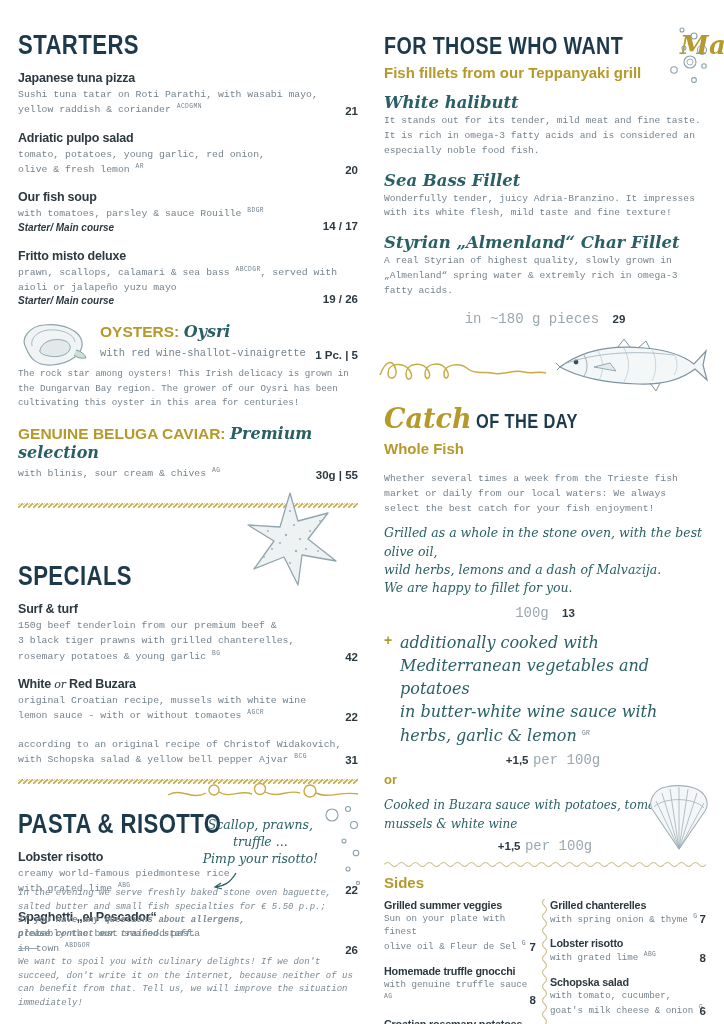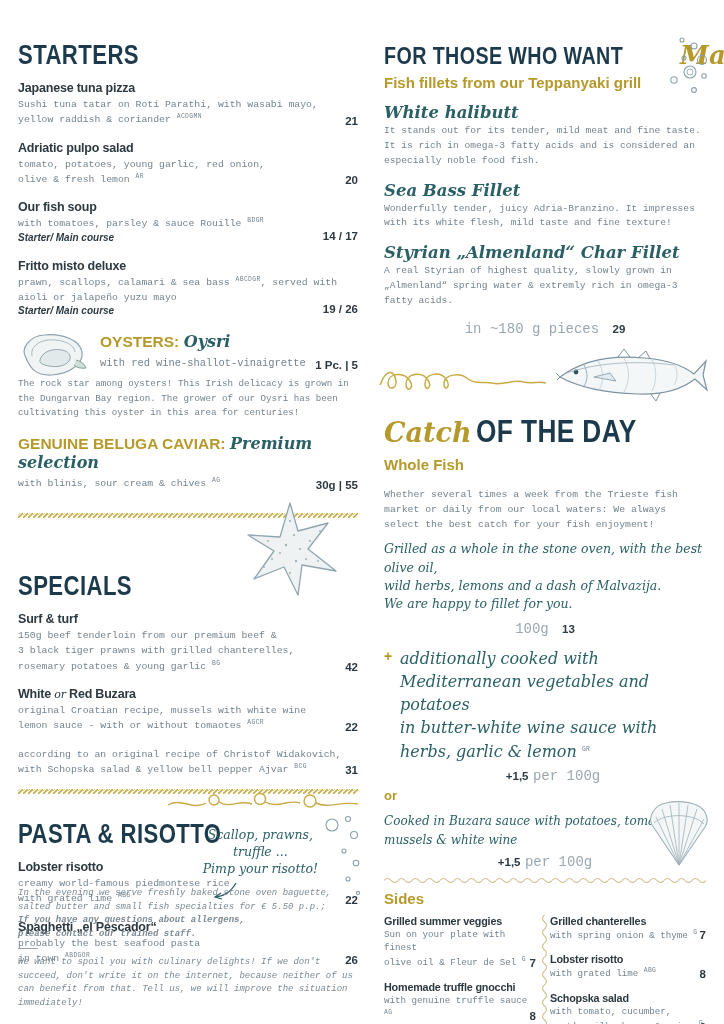--- a/index.html
+++ b/index.html
@@ -1,18 +1,18 @@
 <!DOCTYPE html>
 <html><head>
 <meta charset="utf-8">
 <style>
   * { margin:0; padding:0; box-sizing:border-box; }
   body { width:724px; height:1024px; background:#ffffff; overflow:hidden;
          font-family:"Liberation Sans", sans-serif; color:#2c3940; }
-  .page { position:relative; width:724px; height:1024px; padding:40px 18px 8px 18px; display:flex; gap:26px; }
+  .page { position:relative; width:724px; height:1024px; padding:30px 18px 8px 18px; display:flex; gap:26px; }
   .col { position:relative; }
   .col-left { width:340px; }
   .col-right { width:322px; }
 
   
   .h1 { color:#1c3a4b; font-weight:bold; font-size:27px; letter-spacing:.5px; white-space:nowrap; }
   .cond { display:inline-block; transform:scaleX(.82); transform-origin:0 60%; }
   .gold { color:#b5992a; }
   .goldsub { color:#b5992a; font-weight:bold; font-size:15px; }
   .script-gold { font-family:"DejaVu Serif", serif; font-style:italic; color:#b5992a; }
@@ -298,21 +298,21 @@
         <circle cx="22" cy="25" r="2.4" fill="#33505e"></circle>
         <path d="M30 18 C34 25 34 33 30 39" fill="none" stroke="#9db0ba" stroke-width="1"></path>
         <path d="M44 14 C50 24 50 34 45 43 M70 11 C76 22 76 34 70 45 M98 13 C103 22 103 34 98 44 M120 17 C124 24 124 32 120 38" fill="none" stroke="#c3d1d8" stroke-width="0.9"></path>
         <path d="M40 30 L56 26 L62 34 Z" fill="#e3ebee" stroke="#8ba0ab" stroke-width="0.9"></path>
         <path d="M10 27 C40 16 80 13 120 18" fill="none" stroke="#9db0ba" stroke-width="0.8"></path>
       </svg>
     </div>
 
     <div style="white-space:nowrap; margin-top:4px;">
       <span class="script-gold" style="font-size:27px; font-weight:bold;">Catch</span>
-      <span class="h1" style="font-size:32px;margin-top:12px;"><span class="cond">OF THE DAY</span></span>
+      <span class="h1" style="font-size:20px;margin-top:12px;"><span class="cond">OF THE DAY</span></span>
     </div>
     <div class="goldsub" style="margin:6px 0 14px 0;">Whole Fish</div>
 
     <div class="rdesc" style="font-size:9.8px; margin-bottom:8px;">Whether several times a week from the Trieste fish market or daily from our local waters: We always select the best catch for your fish enjoyment!</div>
 
     <div class="script-teal sdesc">Grilled as a whole in the stone oven, with the best olive oil,
 wild herbs, lemons and a dash of Malvazija.
 We are happy to fillet for you.</div>
 
     <div class="center-row" style="margin-top:6px;">

